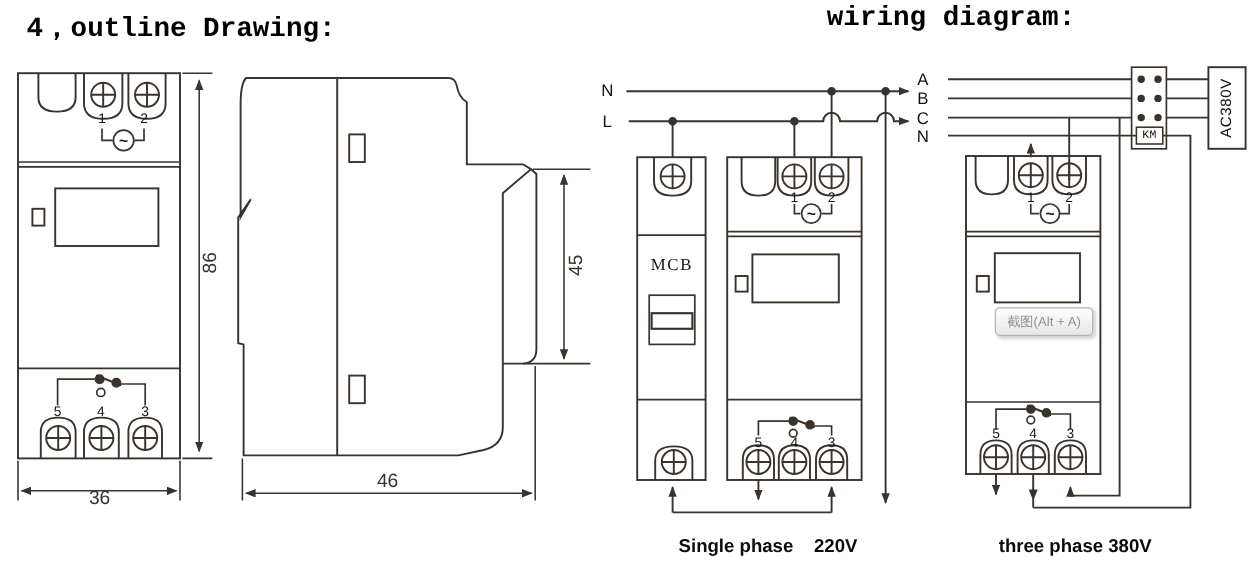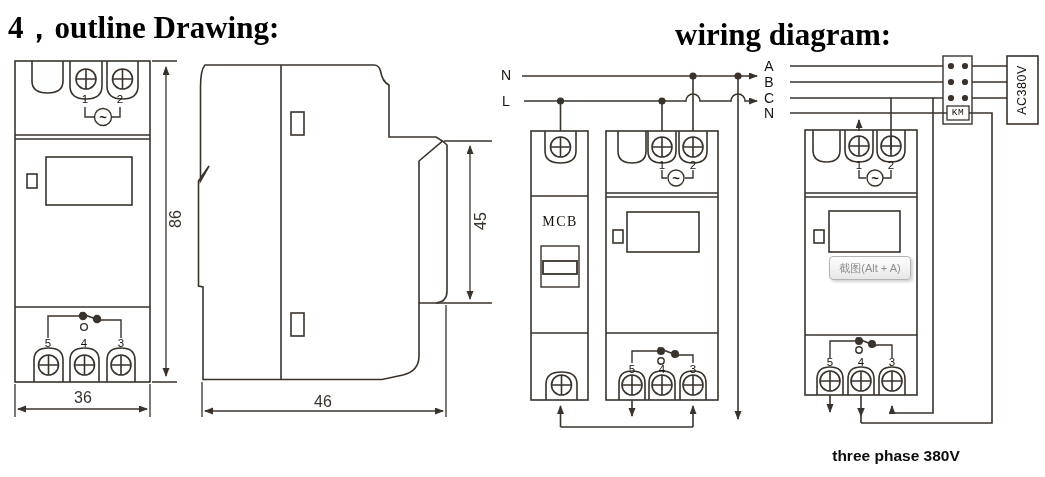--- a/index.html
+++ b/index.html
@@ -1,19 +1,19 @@
 <!DOCTYPE html>
 <html><head>
 <meta charset="utf-8">
 <style>
   html,body{margin:0;padding:0;background:#fff;}
   .screen{position:relative;width:1045px;height:477px;background:#fff;overflow:hidden;
           font-family:"Liberation Sans","DejaVu Sans",sans-serif;}
-  .title{position:absolute;font-family:Liberation Serif, serif;
-         font-weight:bold;font-size:31px;color:#000;white-space:pre;}
+  .title{position:absolute;font-family:Liberation Mono, monospace;
+         font-weight:bold;font-size:23px;color:#000;white-space:pre;margin-left:14px;}
   .lbl{position:absolute;transform:translate(-50%,-50%);line-height:1;color:#17120e;white-space:pre;}
   .rot{transform:translate(-50%,-50%) rotate(-90deg);}
   .linelbl{font-size:14px;}
   .term{font-size:11.5px;}
   .dim{font-size:16px;color:#39322b;}
   .mcb{font-size:14px;letter-spacing:1.5px;font-family:Liberation Serif, serif;}
   .km{font-size:9.5px;letter-spacing:.5px;font-family:Liberation Mono, monospace;}
   .ac380{font-size:12.5px;letter-spacing:.5px;}
   .tilde{font-size:13px;font-weight:bold;}
   .cap{font-weight:bold;font-size:15.5px;color:#0c0c0c;}
@@ -182,43 +182,44 @@
       <path d="M859,131 V120" marker-end="url(#ah)"></path>
       <path d="M891,98 V150"></path>
       <path d="M933,98 V413 H892 V406" marker-end="url(#ah)"></path>
       <path d="M861,395 V423"></path>
       <polygon points="857.2,408 864.8,408 861,417" fill="#3a332c" stroke="none"></polygon>
       <path d="M830,395 V412" marker-end="url(#ah)"></path>
     </g>
   </svg>
 
   <div class="title" style="left:8px;top:7px">4，outline Drawing:</div>
-  <div class="title" style="left:675px;top:17px">wiring diagram:</div>
+  <div class="title" style="left:675px;top:2px">wiring diagram:</div>
 
   <span class="lbl term" style="left:85px;top:100px">1</span>
   <span class="lbl term" style="left:120px;top:100px">2</span>
   <span class="lbl tilde" style="left:103px;top:117px">~</span>
   <span class="lbl term" style="left:48px;top:344px">5</span>
   <span class="lbl term" style="left:84px;top:344px">4</span>
   <span class="lbl term" style="left:121px;top:344px">3</span>
-  <span class="lbl dim" style="left:83px;top:398px">36</span>
+  <span class="lbl dim" style="left:83px;top:416px">36</span>
   <span class="lbl dim rot" style="left:176px;top:219px">86</span>
 
   <span class="lbl dim" style="left:323px;top:402px">46</span>
   <span class="lbl dim rot" style="left:481px;top:221px">45</span>
 
   <span class="lbl linelbl" style="left:506px;top:75px">N</span>
   <span class="lbl linelbl" style="left:506px;top:101px">L</span>
   <span class="lbl mcb" style="left:560px;top:222px">MCB</span>
   <span class="lbl term" style="left:662px;top:166px">1</span>
   <span class="lbl term" style="left:693px;top:166px">2</span>
   <span class="lbl tilde" style="left:676px;top:178px">~</span>
   <span class="lbl term" style="left:632px;top:370px">5</span>
   <span class="lbl term" style="left:662px;top:370px">4</span>
   <span class="lbl term" style="left:693px;top:370px">3</span>
+  <span class="lbl cap" style="left:640px;top:456px">Single phase    220V</span>
 
   <span class="lbl linelbl" style="left:769px;top:66px">A</span>
   <span class="lbl linelbl" style="left:769px;top:82px">B</span>
   <span class="lbl linelbl" style="left:769px;top:98px">C</span>
   <span class="lbl linelbl" style="left:769px;top:113px">N</span>
   <span class="lbl km" style="left:958px;top:113px">KM</span>
   <span class="lbl ac380 rot" style="left:1022px;top:90px">AC380V</span>
   <span class="lbl term" style="left:859px;top:166px">1</span>
   <span class="lbl term" style="left:891px;top:166px">2</span>
   <span class="lbl tilde" style="left:875px;top:178px">~</span>

